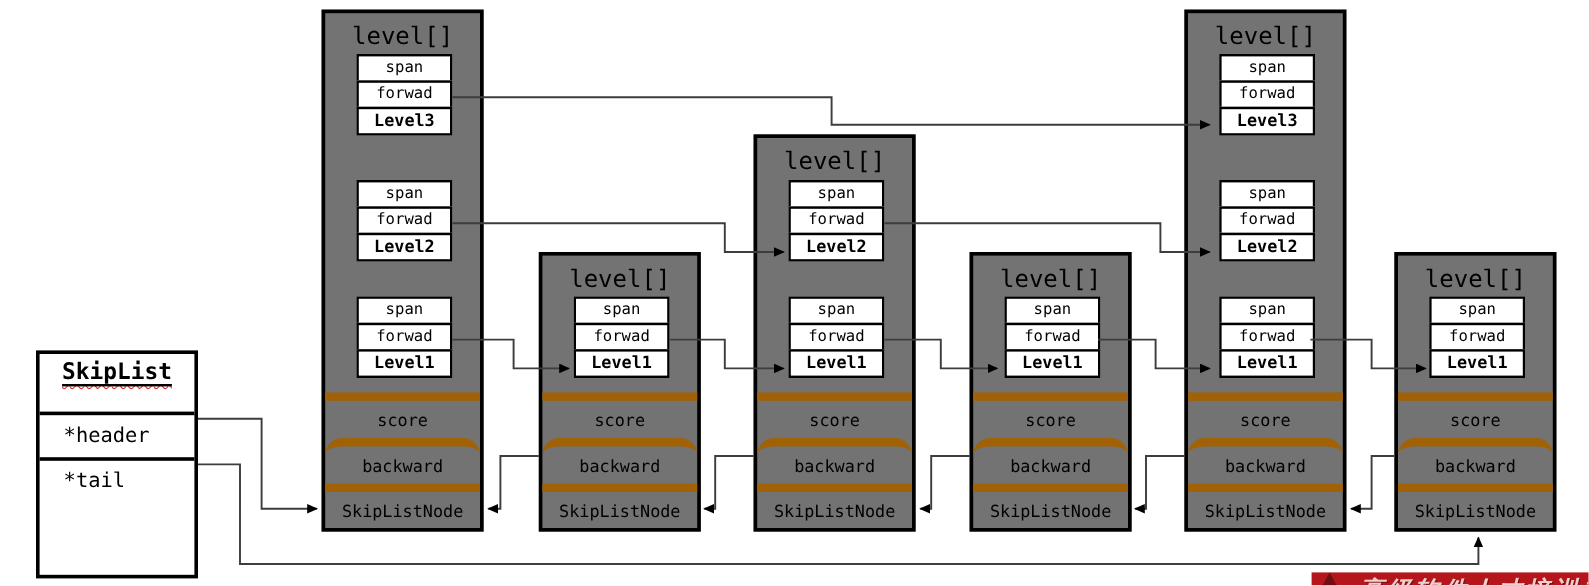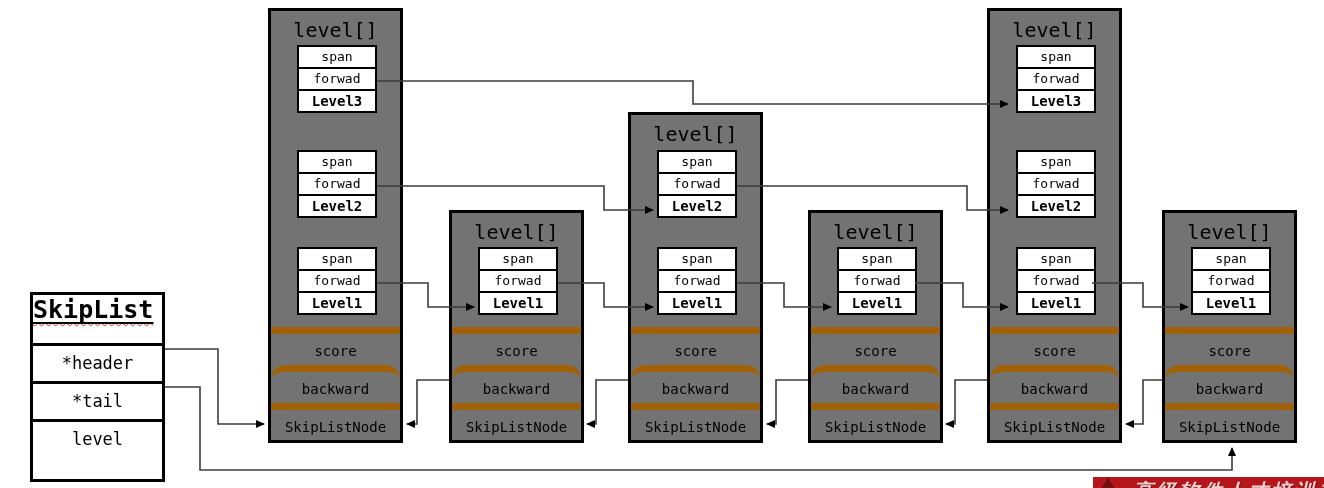--- a/index.html
+++ b/index.html
@@ -9,32 +9,32 @@
     background:#ffffff; overflow:hidden;
     font-family:"DejaVu Sans Mono","Liberation Mono",monospace;
     color:#000;
   }
   
   .sl-box {
     position:absolute; left:30px; top:292px; width:135px; height:190px;
     border:3px solid #000; background:#fff;
   }
   .sl-title {
-    height:48px; line-height:30px; 
-    font-weight:bold; font-size:25px;
+    height:48px; line-height:30px; text-align:center;
+    font-weight:bold; font-size:19px;
   }
   .sl-title .wavy {
     text-decoration: underline wavy #e03131;
     text-decoration-thickness:1px; text-underline-offset:4px;
     text-decoration-skip-ink:none;
   }
   .sl-title .solid { text-decoration: underline solid #000; text-decoration-thickness:2px; }
   .sl-row {
     height:38px; line-height:34px; border-top:3px solid #000;
-    text-align:center; font-size:17px;
+    text-align:left; font-size:17px;padding-left:20px;
   }
   
   .node {
     position:absolute; width:135px; border:3px solid #000; background:#737373;
   }
   .node-title {
     position:absolute; left:0; right:0; top:2px; height:34px; line-height:34px;
     text-align:center; font-size:20px;
   }
   .entry { position:absolute; left:26px; width:80px; }
@@ -75,21 +75,20 @@
 <body>
 
 <div id="canvas">
 
   <div class="sl-box">
     <div class="sl-title">
       <span class="wavy"><span class="solid">SkipList</span></span>
     </div>
     <div class="sl-row">*header</div>
     <div class="sl-row">*tail</div>
-    <div class="sl-row">level</div>
   </div>
 
   <div class="node" style="left:268px; top:8px; height:435px;">
     <div class="node-title">level[]</div>
     <div class="entry" style="top:34px">
       <div class="cell">span</div>
       <div class="cell">forwad</div>
       <div class="cell c-lvl">Level3</div>
     </div>
     <div class="entry" style="top:139px">

